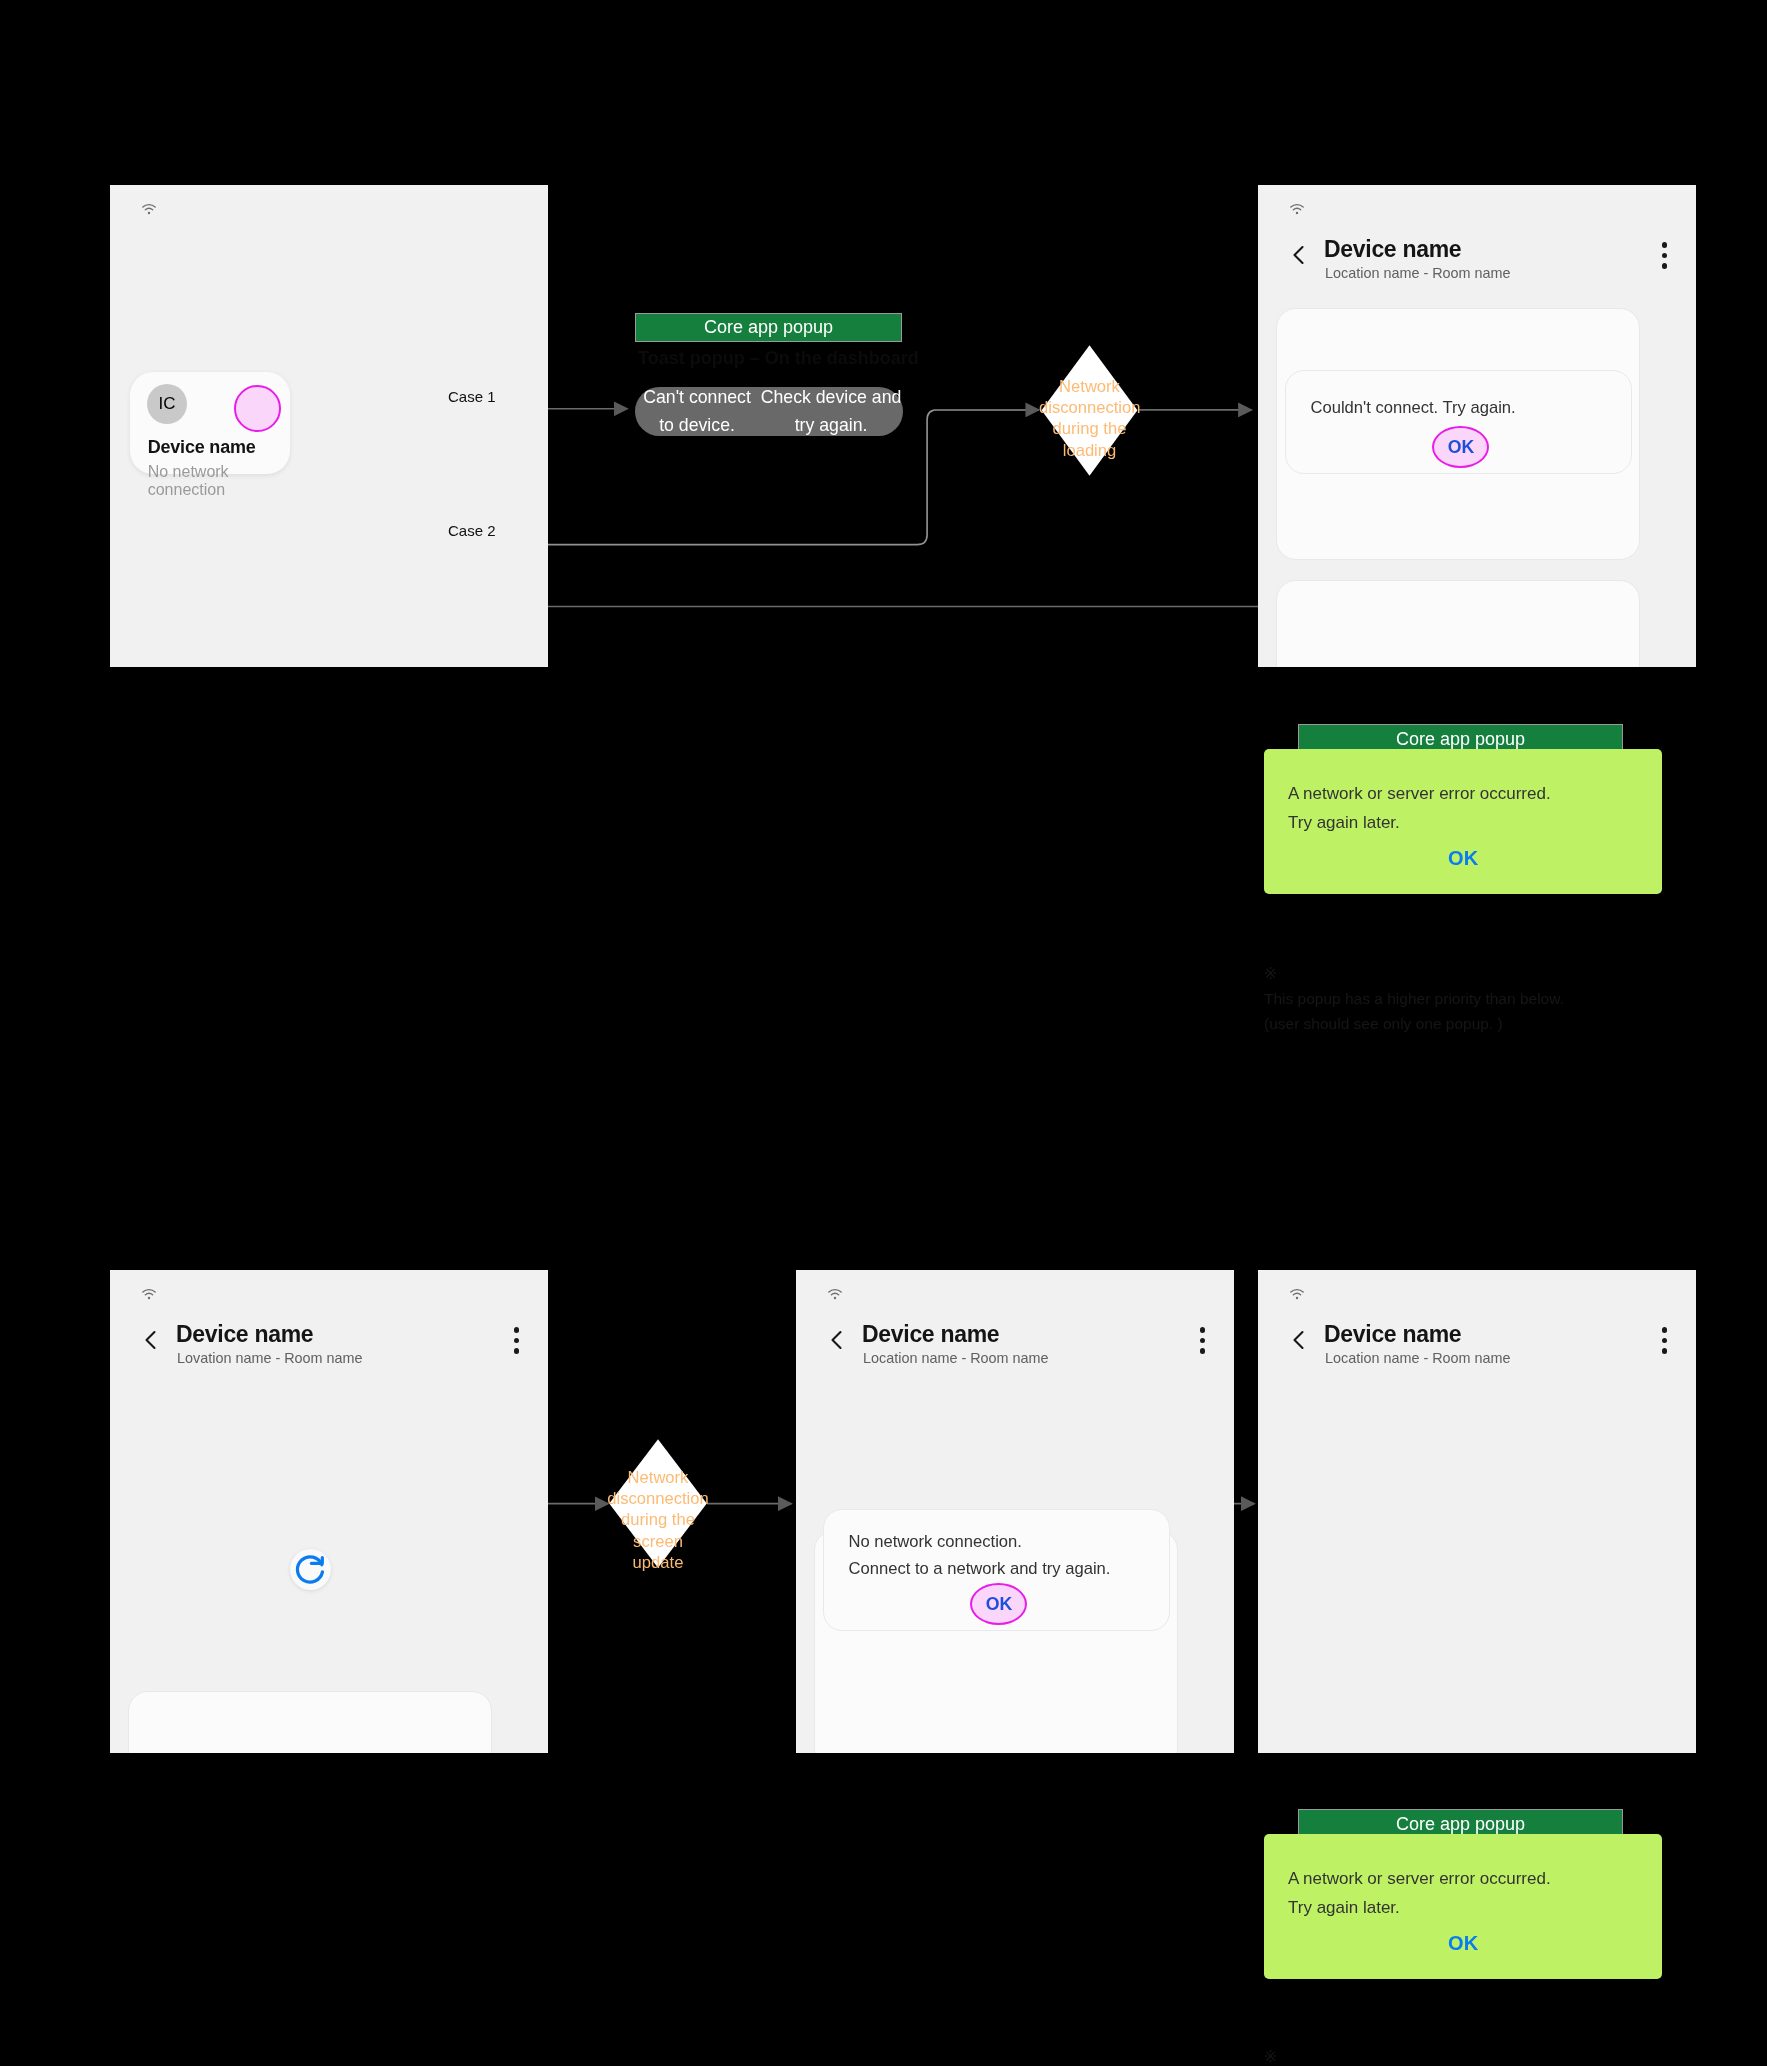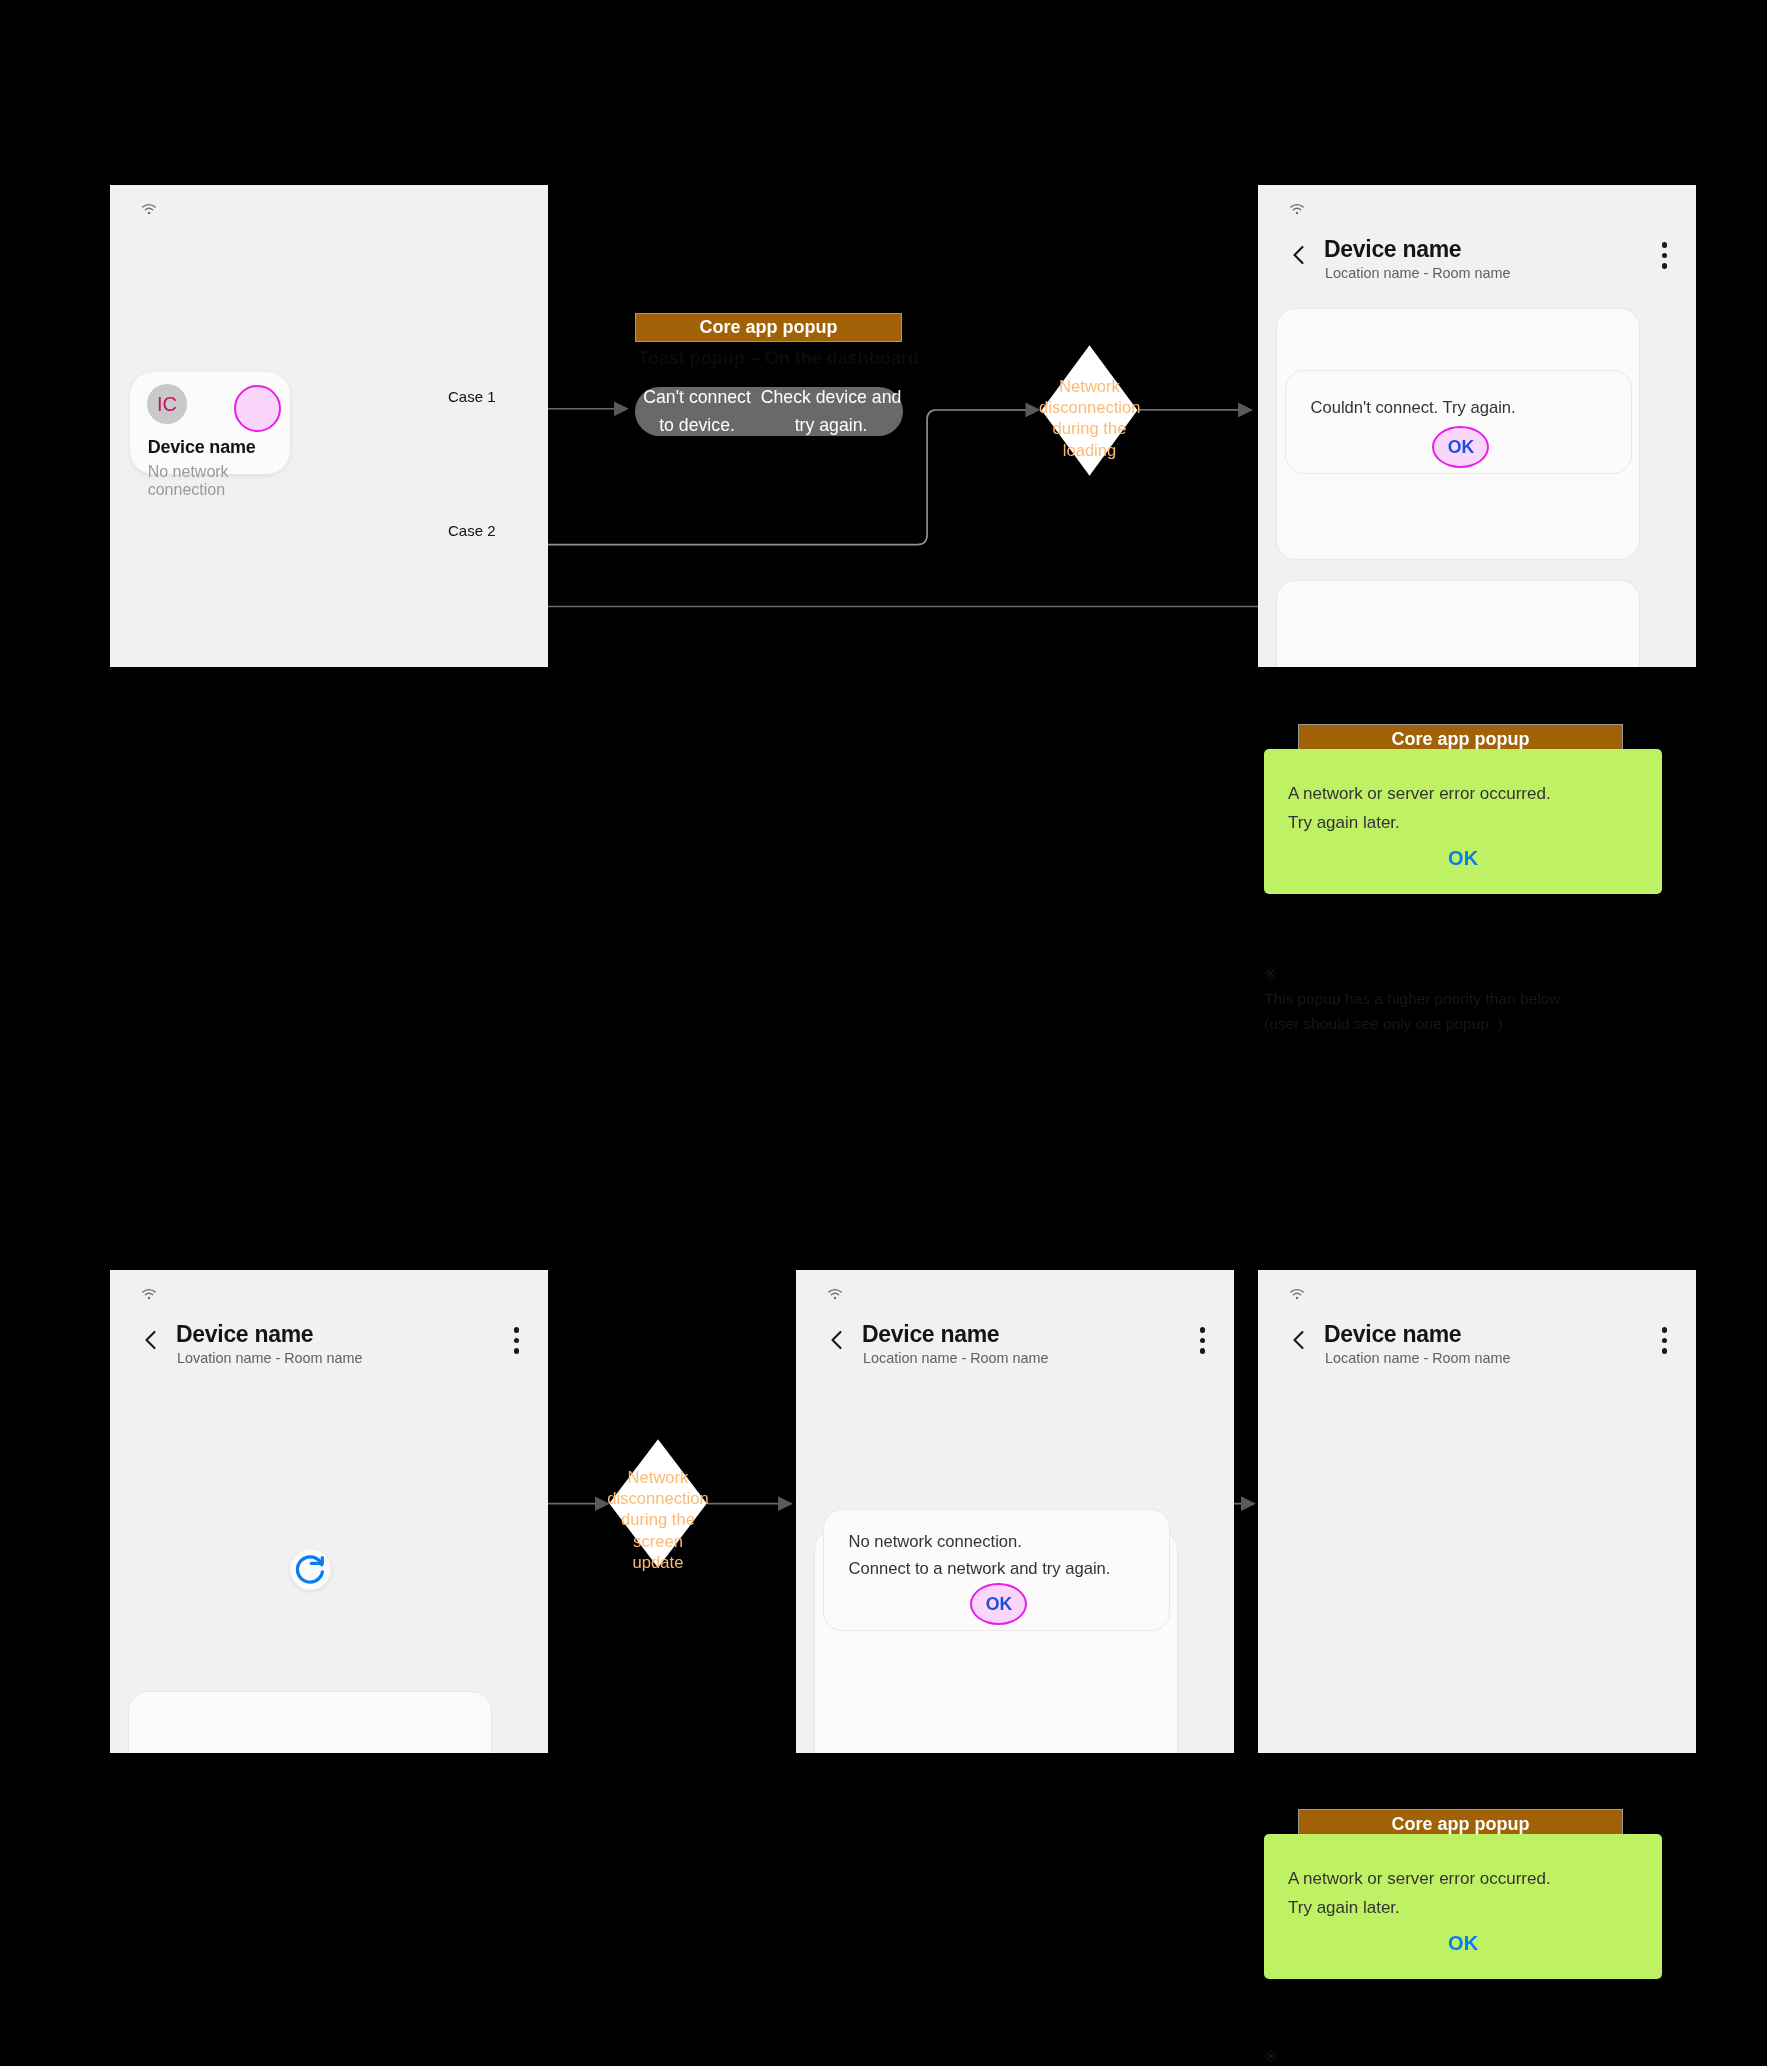--- a/index.html
+++ b/index.html
@@ -12,33 +12,33 @@
   .back{position:absolute;left:29px;top:3.3px;width:24px;height:24px;}
   .apptitle{position:absolute;left:66px;top:-4.4px;font-size:23px;font-weight:700;color:#151515;letter-spacing:-0.3px;}
   .appsub{position:absolute;left:67px;top:25.4px;font-size:14.4px;color:#606060;}
   .kebab{position:absolute;right:29px;top:2.2px;width:5.5px;}
   .kebab i{display:block;width:5.5px;height:5.5px;border-radius:50%;background:#1a1a1a;margin-bottom:5px;}
 
   .card{position:absolute;background:#fbfbfb;border:1.1px solid #e8e8e8;border-radius:20px;}
   .contents-lbl{position:absolute;left:0;right:0;text-align:center;font-size:16.6px;color:#333;}
 
   .devcard{position:absolute;background:#fbfbfb;border-radius:23px;box-shadow:0 1.1px 5.5px rgba(0,0,0,.08);}
-  .ic{position:absolute;border-radius:50%;background:#c9c9c9;color:#be185d;
-      display:flex;align-items:center;justify-content:center;font-size:20px;}
+  .ic{position:absolute;border-radius:50%;background:#c9c9c9;color:#000000;
+      display:flex;align-items:center;justify-content:center;font-size:17px;}
   .hl{position:absolute;border-radius:50%;background:#fbd6fb;border:2.2px solid #e81ee8;}
   .dn{position:absolute;font-size:18px;font-weight:700;color:#131313;letter-spacing:-0.2px;}
   .ds{position:absolute;font-size:16px;color:#9a9a9a;}
 
   .popin{position:absolute;background:#fbfbfb;border:1.1px solid #e9e9e9;border-radius:19px;}
   .popin .msg{position:absolute;font-size:16.6px;color:#333;line-height:1.65;}
   .okchip{position:absolute;border-radius:50%;background:#fbd6fb;border:2.2px solid #e81ee8;
           display:flex;align-items:center;justify-content:center;font-size:17.7px;font-weight:700;color:#1f4fd8;}
 
-  .banner{position:absolute;background:#a16207;border:1.1px solid #9a9a9a;color:#fff;
-          text-align:center;font-size:18px;font-weight:700;line-height:1.0;
+  .banner{position:absolute;background:#15803d;border:1.1px solid #9a9a9a;color:#fff;
+          text-align:center;font-size:18px;font-weight:400;line-height:1.0;
           display:flex;align-items:center;justify-content:center;}
   .notelbl{position:absolute;font-size:18px;font-weight:700;color:#0b0b0b;}
   .note{position:absolute;font-size:15.5px;color:#161616;line-height:1.62;white-space:pre-line;}
 
   .toast{position:absolute;background:#696969;border-radius:32px;color:#fff;
          text-align:center;font-size:17.7px;line-height:1.55;
          display:flex;flex-direction:row;align-items:center;justify-content:center;}
 
   .cardpop{position:absolute;background:#bef264;border-radius:5px;}
   .cardpop .msg{position:absolute;font-size:17px;color:#333;line-height:1.72;}

